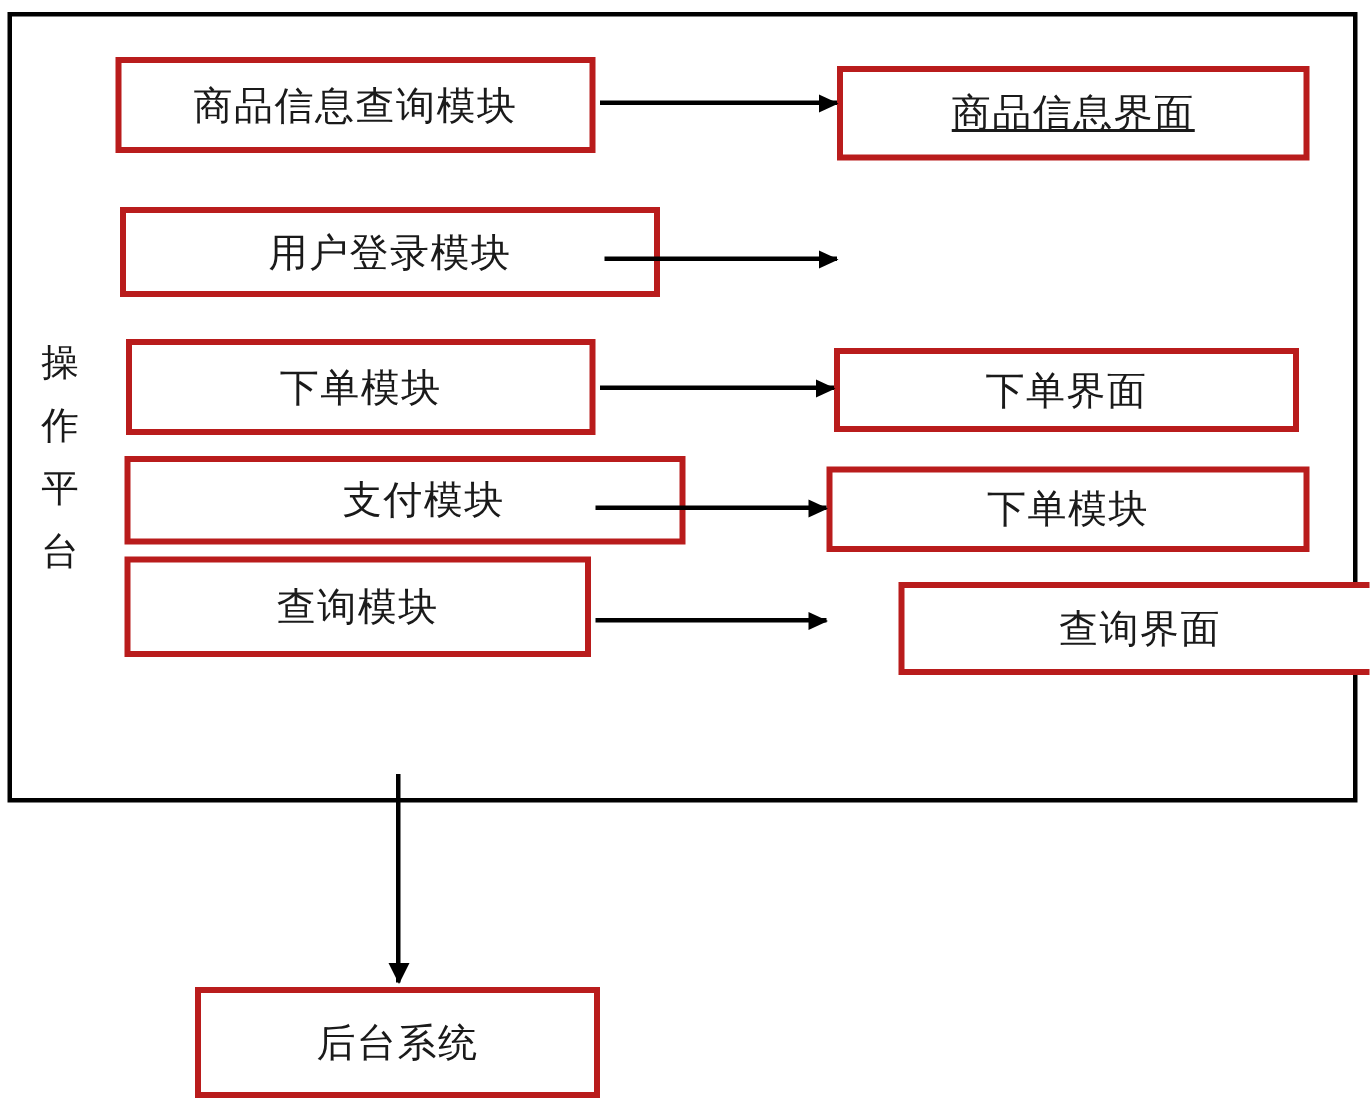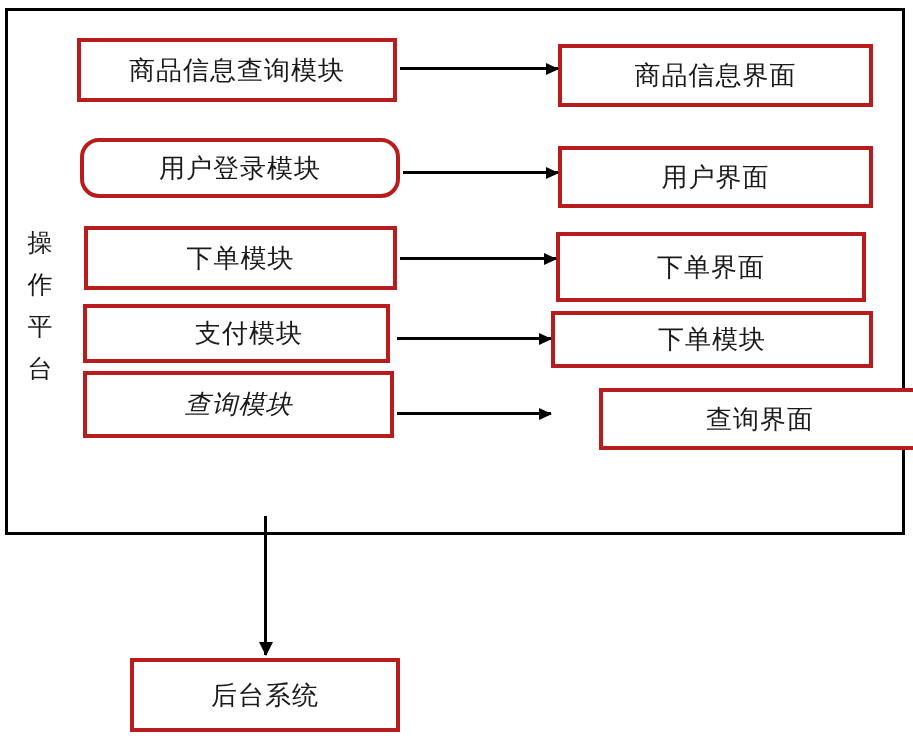--- a/index.html
+++ b/index.html
@@ -110,34 +110,33 @@
 
   <div class="platform-label">
     <span>操</span>
     <span>作</span>
     <span>平</span>
     <span>台</span>
   </div>
 
   <div class="fbox" style="left:77px; top:38px; width:320px; height:64px;">商品信息查询模块</div>
 
-  <div class="fbox" style="left:80px; top:138px; width:320px; height:60px;border-radius:19px;">用户登录模块</div>
+  <div class="fbox" style="left:80px; top:138px; width:360px; height:60px;">用户登录模块</div>
 
   <div class="fbox" style="left:84px; top:226px; width:313px; height:64px;">下单模块</div>
 
-  <div class="fbox" style="left:83px; top:304px; width:307px; height:59px;padding-left:25px;">支付模块</div>
+  <div class="fbox" style="left:83px; top:304px; width:374px; height:59px;padding-left:25px;">支付模块</div>
 
-  <div class="fbox" style="left:83px; top:371px; width:311px; height:67px;font-style:italic;">查询模块</div>
+  <div class="fbox" style="left:83px; top:371px; width:311px; height:67px;">查询模块</div>
 
 
-  <div class="fbox" style="left:558px; top:44px; width:315px; height:63px;">商品信息界面</div>
+  <div class="fbox" style="left:558px; top:44px; width:315px; height:63px;text-decoration:underline;">商品信息界面</div>
 
-  <div class="fbox" style="left:558px; top:146px; width:315px; height:62px;">用户界面</div>
 
-  <div class="fbox" style="left:556px; top:232px; width:310px; height:70px;">下单界面</div>
+  <div class="fbox" style="left:556px; top:232px; width:310px; height:56px;">下单界面</div>
 
   <div class="fbox" style="left:551px; top:311px; width:322px; height:57px;">下单模块</div>
 
   <div class="fbox" style="left:551px; top:388px; width:322px; height:62px;margin-left:48px;">查询界面</div>
 
   <div class="arrow" style="left:400px; top:67px; width:158px;"></div>
   <div class="arrow" style="left:403px; top:171px; width:155px;"></div>
   <div class="arrow" style="left:400px; top:257px; width:156px;"></div>
   <div class="arrow" style="left:397px; top:337px; width:154px;"></div>
   <div class="arrow" style="left:397px; top:412px; width:154px;"></div>

